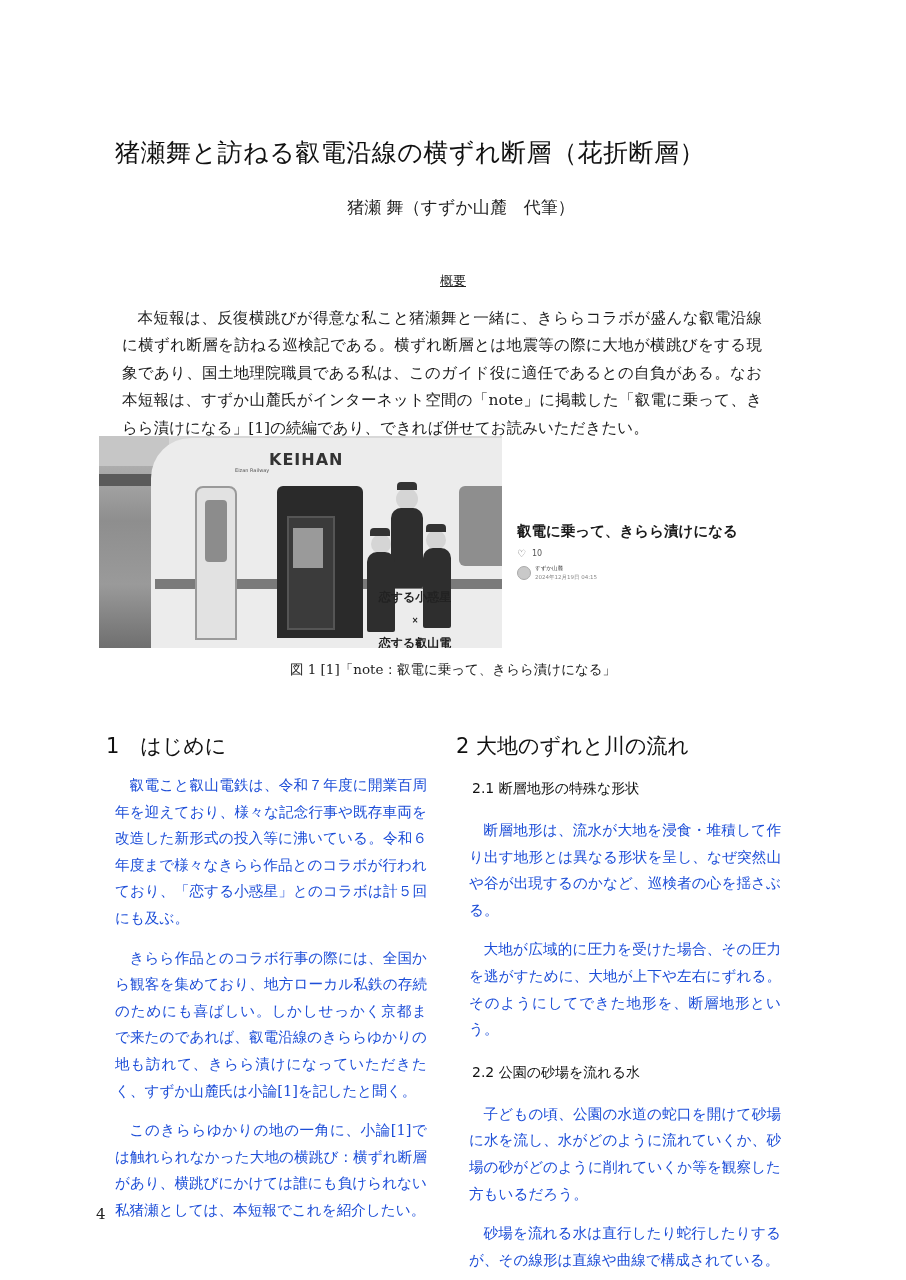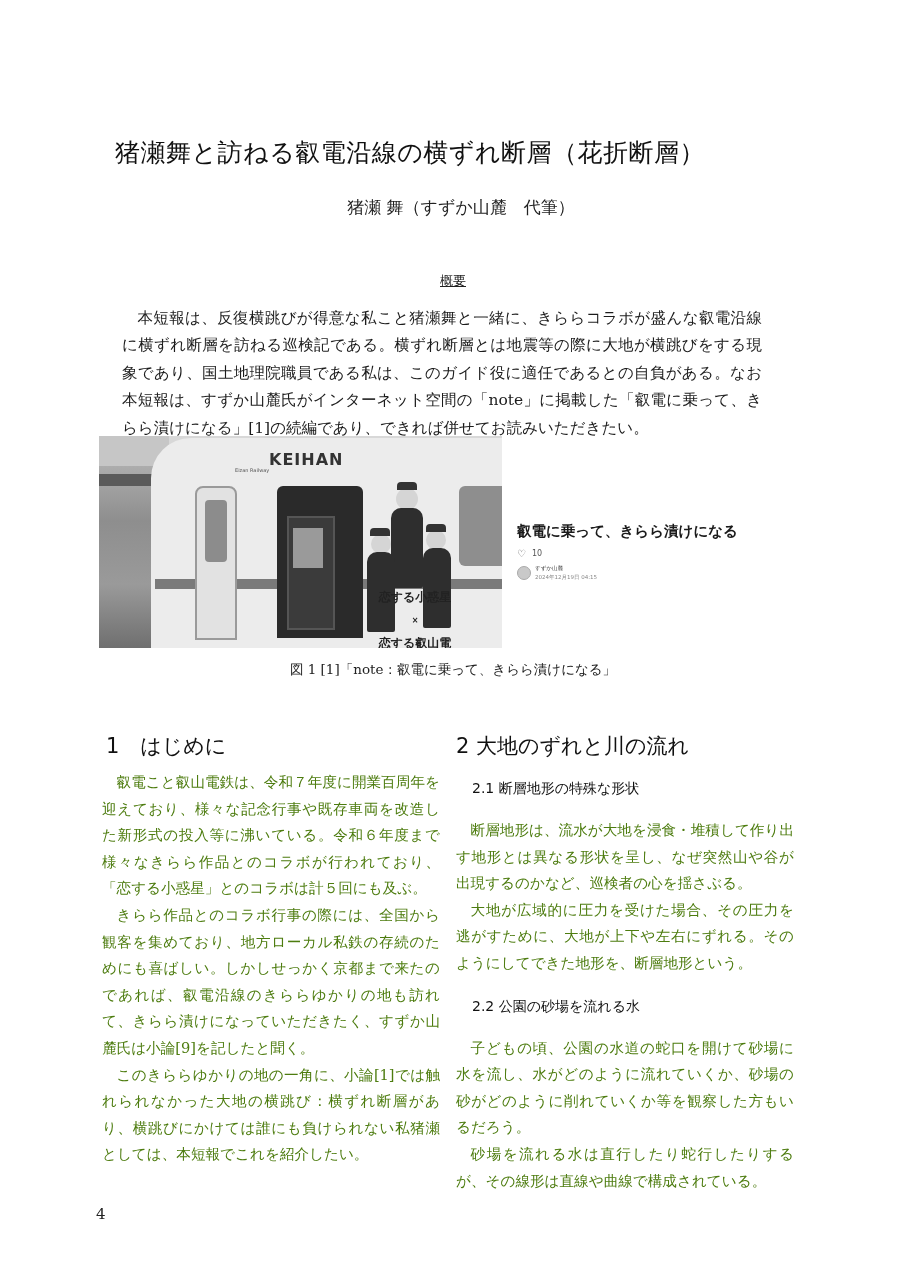--- a/index.html
+++ b/index.html
@@ -60,21 +60,21 @@
     .caption {
       position: absolute; left: 0; width: 906px; top: 661px;
       text-align: center; font-size: 13.5px; color: #222;
     }
     .col { position: absolute; top: 733px; width: 338px; }
     .col-left { left: 102px; }
     .col-right { left: 456px; }
     .h1 { font-family: "DejaVu Sans", "Liberation Sans", sans-serif; font-size: 21px; color: #111; margin: 0 0 10px 0; height: 26px; line-height: 26px; }
     .col-left .h1 { padding-left: 4px; }
     .h2 { font-family: "DejaVu Sans", "Liberation Sans", sans-serif; font-size: 14px; color: #111; height: 26px; line-height: 26px; margin: 16px; }
-    .p { font-size: 14.6px; line-height: 26.6px; text-indent: 1em; text-align: justify; margin: 0; color: #4d7c0f; }
+    .p { font-size: 14.6px; line-height: 26.6px; text-indent: 1em; text-align: justify; margin: 13px; color: #1d4ed8; }
     .col-right .h1 { margin-bottom: 4px; }
     .page-num { position: absolute; left: 96px; top: 1205px; font-size: 15px; color: #222; }
   </style>
 </head>
 <body>
 
 <div class="title">猪瀬舞と訪ねる叡電沿線の横ずれ断層（花折断層）</div>
 <div class="author">猪瀬 舞（すずか山麓　代筆）</div>
 <div class="abstract-head">概要</div>
 <p class="abstract">本短報は、反復横跳びが得意な私こと猪瀬舞と一緒に、きららコラボが盛んな叡電沿線に横ずれ断層を訪ねる巡検記である。横ずれ断層とは地震等の際に大地が横跳びをする現象であり、国土地理院職員である私は、このガイド役に適任であるとの自負がある。なお本短報は、すずか山麓氏がインターネット空間の「note」に掲載した「叡電に乗って、きらら漬けになる」[1]の続編であり、できれば併せてお読みいただきたい。</p>
@@ -120,21 +120,21 @@
     <div class="card-avatar"></div>
     <div class="card-user">すずか山麓</div>
     <div class="card-date">2024年12月19日 04:15</div>
   </div>
 </div>
 <div class="caption">図 1 [1]「note：叡電に乗って、きらら漬けになる」</div>
 
 <div class="col col-left">
   <div class="h1">1　はじめに</div>
   <p class="p">叡電こと叡山電鉄は、令和７年度に開業百周年を迎えており、様々な記念行事や既存車両を改造した新形式の投入等に沸いている。令和６年度まで様々なきらら作品とのコラボが行われており、「恋する小惑星」とのコラボは計５回にも及ぶ。</p>
-  <p class="p">きらら作品とのコラボ行事の際には、全国から観客を集めており、地方ローカル私鉄の存続のためにも喜ばしい。しかしせっかく京都まで来たのであれば、叡電沿線のきららゆかりの地も訪れて、きらら漬けになっていただきたく、すずか山麓氏は小論[9]を記したと聞く。</p>
+  <p class="p">きらら作品とのコラボ行事の際には、全国から観客を集めており、地方ローカル私鉄の存続のためにも喜ばしい。しかしせっかく京都まで来たのであれば、叡電沿線のきららゆかりの地も訪れて、きらら漬けになっていただきたく、すずか山麓氏は小論[1]を記したと聞く。</p>
   <p class="p">このきららゆかりの地の一角に、小論[1]では触れられなかった大地の横跳び：横ずれ断層があり、横跳びにかけては誰にも負けられない私猪瀬としては、本短報でこれを紹介したい。</p>
 </div>
 
 <div class="col col-right">
   <div class="h1">2 大地のずれと川の流れ</div>
   <div class="h2">2.1 断層地形の特殊な形状</div>
   <p class="p">断層地形は、流水が大地を浸食・堆積して作り出す地形とは異なる形状を呈し、なぜ突然山や谷が出現するのかなど、巡検者の心を揺さぶる。</p>
   <p class="p">大地が広域的に圧力を受けた場合、その圧力を逃がすために、大地が上下や左右にずれる。そのようにしてできた地形を、断層地形という。</p>
   <div class="h2">2.2 公園の砂場を流れる水</div>
   <p class="p">子どもの頃、公園の水道の蛇口を開けて砂場に水を流し、水がどのように流れていくか、砂場の砂がどのように削れていくか等を観察した方もいるだろう。</p>

